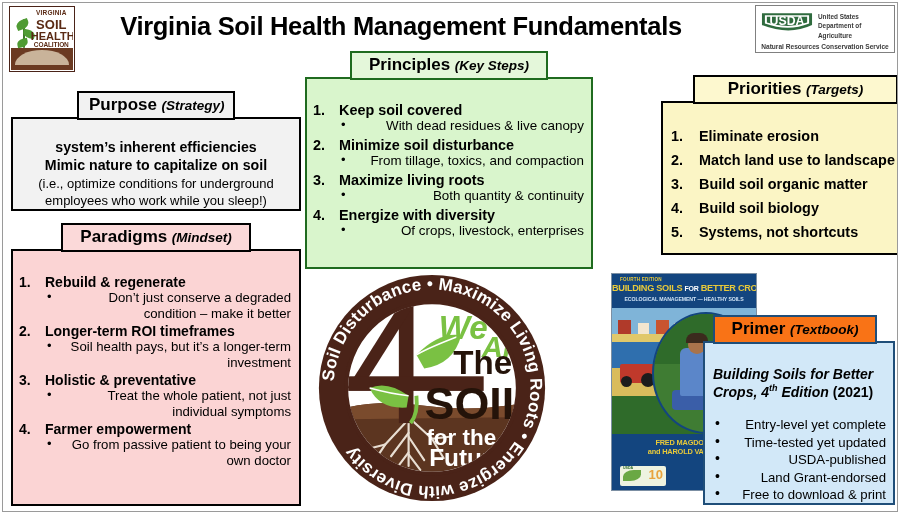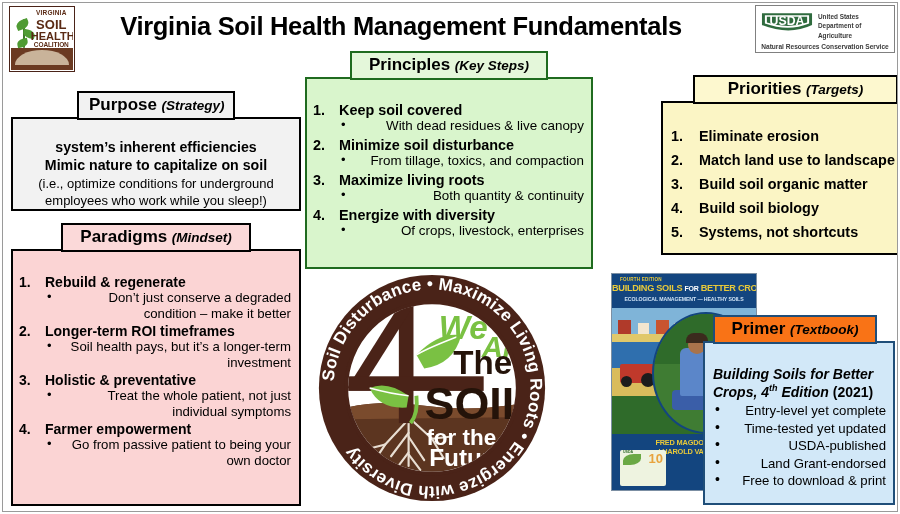--- a/index.html
+++ b/index.html
@@ -135,21 +135,21 @@
 
   #principles .item-head,#principles .num{font-size:14.4px;}
   #principles ul.sublist li{font-size:13.4px;line-height:1.2;}
   #principles ol.numlist > li{margin-bottom:3px;}
 
   #priorities ol.numlist > li{margin-bottom:8px;padding-left:28px;}
   #priorities .item-head,#priorities .num{font-size:14.4px;}
 
   #primer .pt{font-size:14px;font-weight:bold;font-style:italic;line-height:1.2;}
   #primer .pt .plain{font-style:normal;text-align:center;}
-  #primer ul.sublist{margin-top:2px;}
+  #primer ul.sublist{margin-top:16px;}
   #primer ul.sublist li{font-size:13.2px;line-height:1.33;padding-left:15px;}
   #primer ul.sublist li:before{font-size:14px;top:-2px;}
 
   
   #book{
     position:absolute;left:608px;top:270px;width:146px;height:218px;
     border:1px solid #7c8fa3;box-sizing:border-box;
     background:#13457f;overflow:hidden;z-index:0;
   }
   .bk-top{position:absolute;left:0;top:0;width:100%;height:40px;background:#13457f;}
@@ -173,21 +173,21 @@
     position:absolute;left:40px;top:4px;width:104px;height:118px;
     border-radius:50%;background:#3f7c33;overflow:hidden;border:2px solid #13457f;
   }
   .bk-ctrees{position:absolute;left:0;top:0;width:100%;height:42%;background:#2f6b2a;}
   .bk-cbody{position:absolute;left:26px;top:34px;width:34px;height:48px;background:#5b86c9;border-radius:6px 6px 2px 2px;}
   .bk-chead{position:absolute;left:34px;top:22px;width:18px;height:18px;background:#a9734b;border-radius:50%;}
   .bk-chair{position:absolute;left:32px;top:19px;width:22px;height:10px;background:#3b2a1d;border-radius:8px 8px 0 0;}
   .bk-clegs{position:absolute;left:18px;top:76px;width:52px;height:20px;background:#3a5ea8;border-radius:4px;}
   .bk-auth{position:absolute;left:0;top:164px;width:100%;text-align:center;
     font-size:7.4px;font-weight:bold;color:#e8c93a;line-height:1.25;letter-spacing:-.2px;}
-  .bk-badge{position:absolute;left:8px;bottom:4px;width:46px;height:36px;background:#eef3e0;border-radius:2px;}
+  .bk-badge{position:absolute;left:8px;bottom:4px;width:46px;height:20px;background:#eef3e0;border-radius:2px;}
   .bk-badge .bnum{position:absolute;right:3px;top:1px;font-size:13px;font-weight:bold;color:#e8a33d;}
   .bk-badge .bleaf{position:absolute;left:3px;top:4px;width:18px;height:11px;background:#6aa844;border-radius:60% 0 60% 0;}
   .bk-badge .busda{position:absolute;left:3px;top:0px;font-size:3.6px;font-weight:bold;color:#2f6b2a;}
 
   
   #soil-logo{
     position:absolute;left:312px;top:268px;width:234px;height:234px;
     z-index:2;
   }
   #soil-logo svg{display:block;width:100%;height:100%;}

